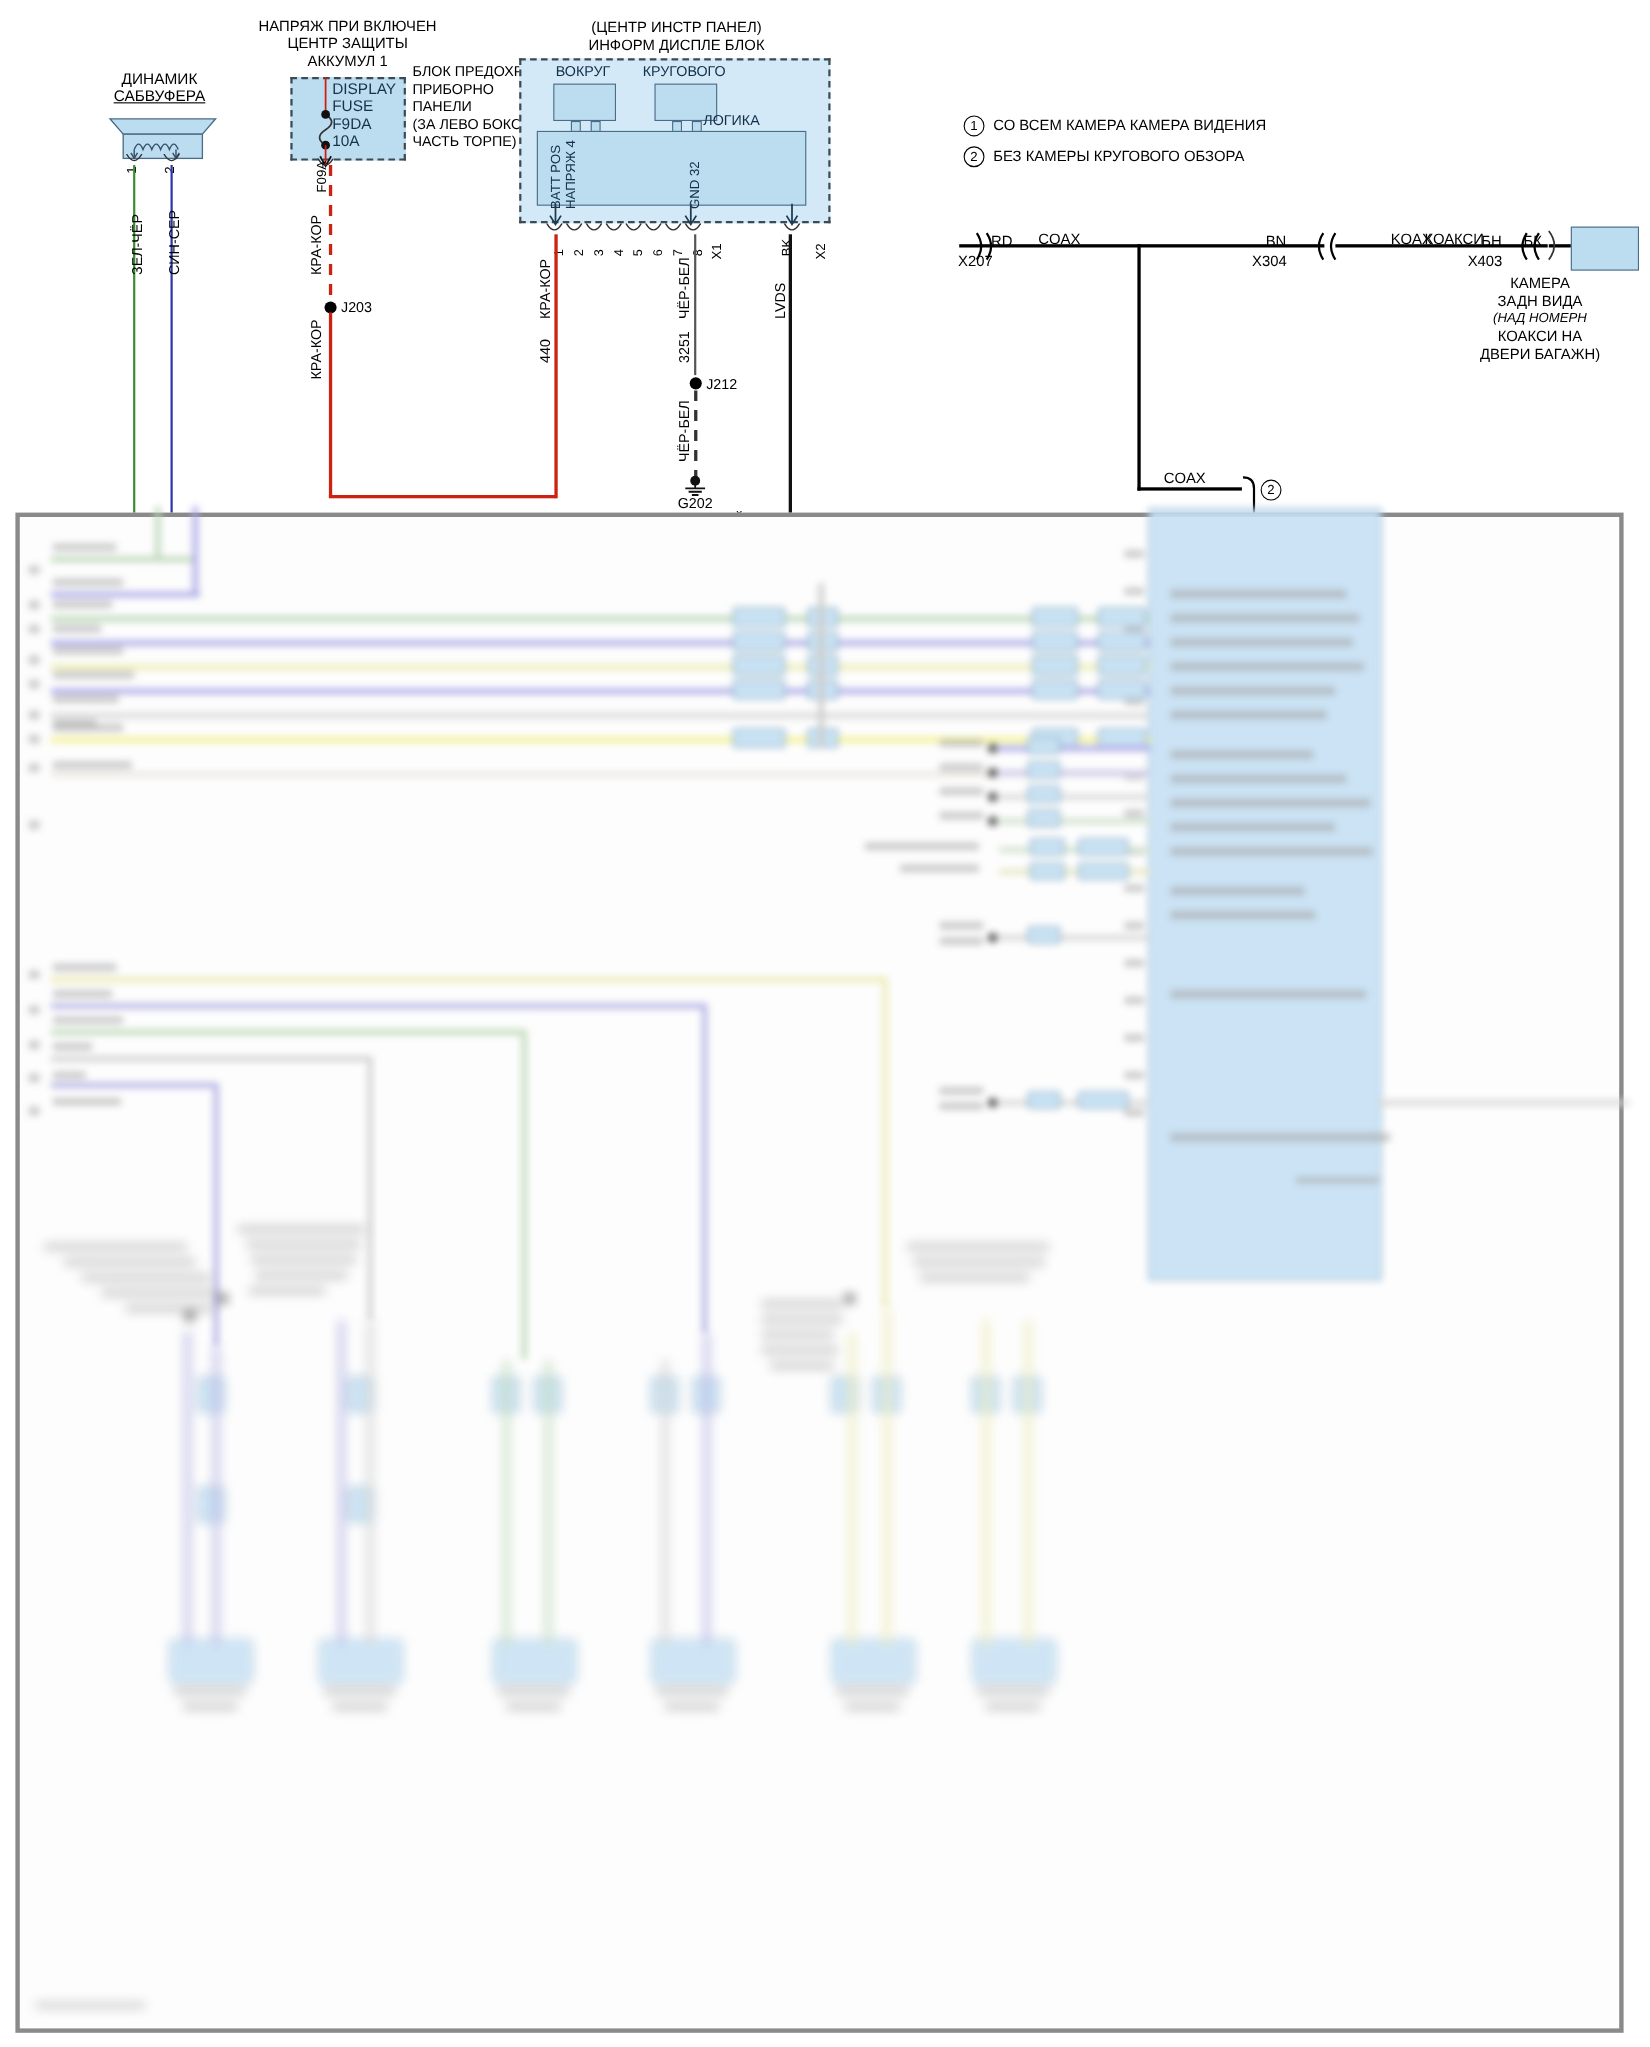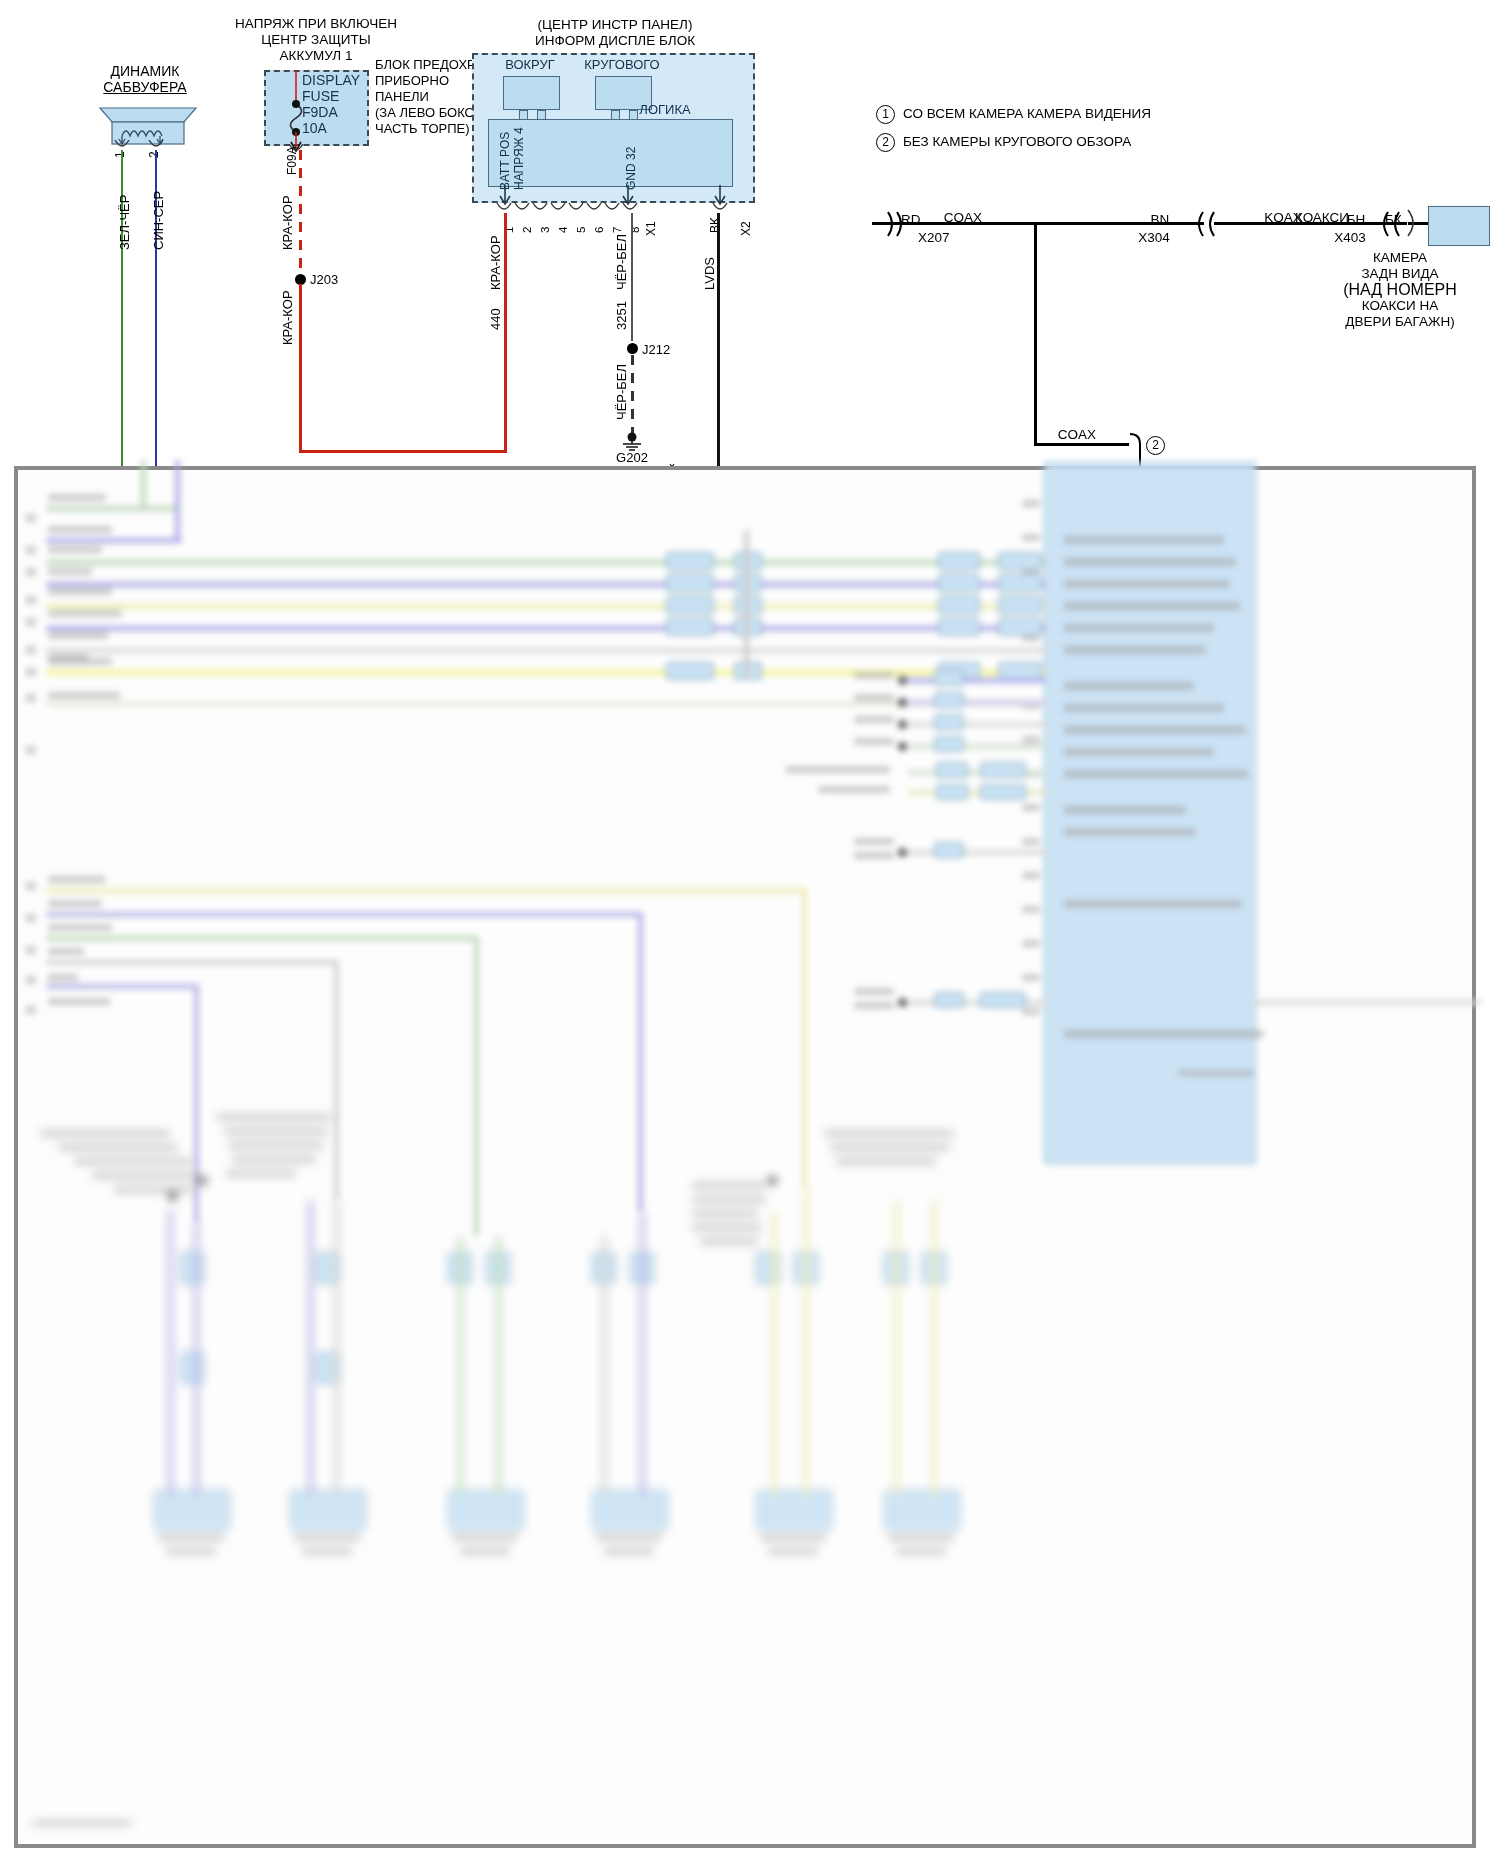--- a/index.html
+++ b/index.html
@@ -190,21 +190,21 @@
   <div class="lbl" style="left:903px;top:134px;font-size:13.5px;">БЕЗ КАМЕРЫ КРУГОВОГО ОБЗОРА</div>
 
   <div class="hwire" style="left:872px;top:222px;width:332px;background:#000;height:3px;"></div>
   <div class="hwire" style="left:1214px;top:222px;width:193px;background:#000;height:3px;"></div>
 
   <svg style="position:absolute;left:884px;top:210px;" width="28" height="28">
     <path d="M4 2 q8,12 0,24" fill="none" stroke="#000" stroke-width="2"></path>
     <path d="M13 2 q8,12 0,24" fill="none" stroke="#000" stroke-width="2"></path>
   </svg>
   <div class="lbl" style="left:901px;top:212px;font-size:13.5px;">RD</div>
-  <div class="lbl" style="left:918px;top:230px;font-size:13.5px;">X207</div>
+  <div class="lbl" style="left:871px;top:230px;font-size:13.5px;">X207</div>
   <div class="lbl c" style="left:963px;top:210px;font-size:13.5px;">COAX</div>
 
   <svg style="position:absolute;left:1195px;top:210px;" width="28" height="28">
     <path d="M8 2 q-8,12 0,24" fill="none" stroke="#000" stroke-width="2"></path>
     <path d="M19 2 q-8,12 0,24" fill="none" stroke="#000" stroke-width="2"></path>
   </svg>
   <div class="lbl r" style="left:1130px;top:212px;width:60px;font-size:13.5px;">BN</div>
   <div class="lbl r" style="left:1118px;top:230px;width:72px;font-size:13.5px;">X304</div>
   <div class="lbl c" style="left:1283px;top:210px;font-size:13.5px;">KOAX</div>
 
@@ -219,21 +219,21 @@
   <div class="lbl" style="left:1385px;top:212px;font-size:13.5px;">БК</div>
 
   <div class="hwire" style="left:1408px;top:222px;width:46px;background:#000;height:3px;"></div>
   <svg style="position:absolute;left:1402px;top:208px;" width="22" height="30">
     <path d="M6 2 q10,13 0,26" fill="none" stroke="#333" stroke-width="1.6"></path>
   </svg>
 
   <div class="box solidbox" style="left:1428px;top:206px;width:62px;height:40px;"></div>
   <div class="lbl r" style="left:1310px;top:250px;width:180px;font-size:13.5px;">КАМЕРА</div>
   <div class="lbl r" style="left:1310px;top:266px;width:180px;font-size:13.5px;">ЗАДН ВИДА</div>
-  <div class="lbl r" style="left:1310px;top:282px;width:180px;font-size:16px;">(НАД НОМЕРН</div>
+  <div class="lbl r" style="left:1310px;top:282px;width:180px;font-size:12px;font-style:italic;">(НАД НОМЕРН</div>
   <div class="lbl r" style="left:1310px;top:298px;width:180px;font-size:13.5px;">КОАКСИ НА</div>
   <div class="lbl r" style="left:1310px;top:314px;width:180px;font-size:13.5px;">ДВЕРИ БАГАЖН)</div>
 
   <div class="vwire" style="left:1034px;top:222px;height:224px;background:#000;width:3px;"></div>
   <div class="hwire" style="left:1034px;top:443px;width:95px;background:#000;height:3px;"></div>
   <div class="lbl c" style="left:1077px;top:427px;font-size:13.5px;">COAX</div>
 
   <svg style="position:absolute;left:1126px;top:430px;" width="30" height="120">
     <path d="M4 4 q10,0 10,10 L14 48 q0,10 10,10 q-10,0 -10,10 L14 104 q0,10 -10,10" fill="none" stroke="#000" stroke-width="2"></path>
   </svg>

